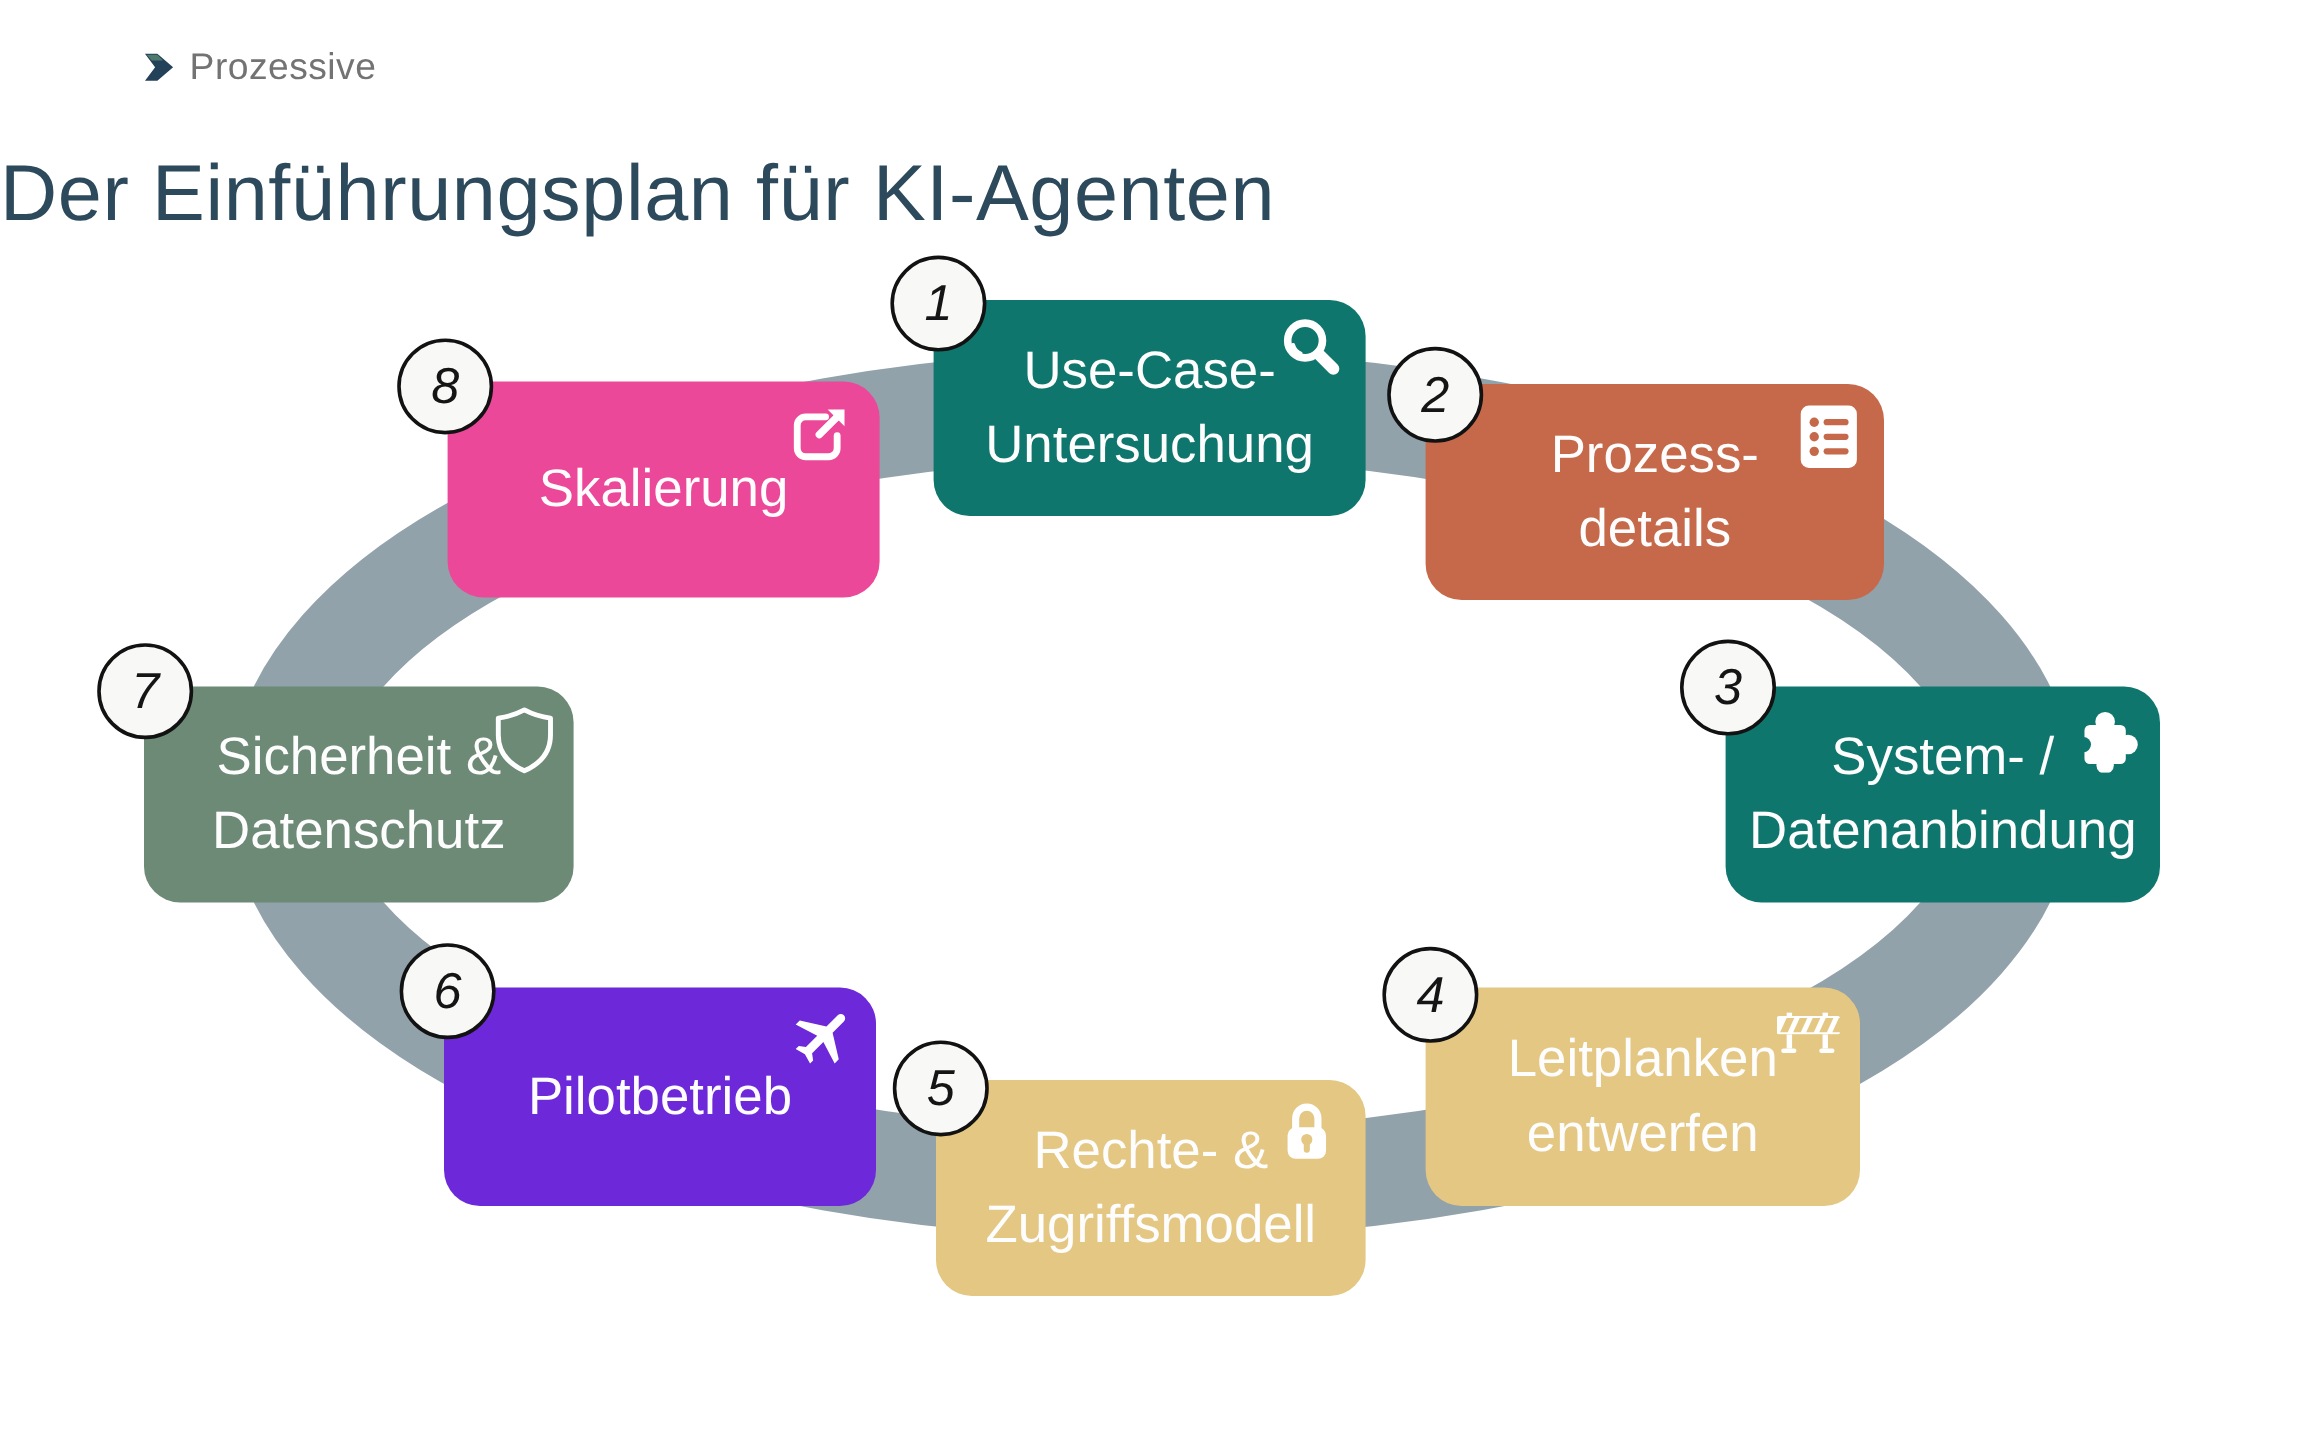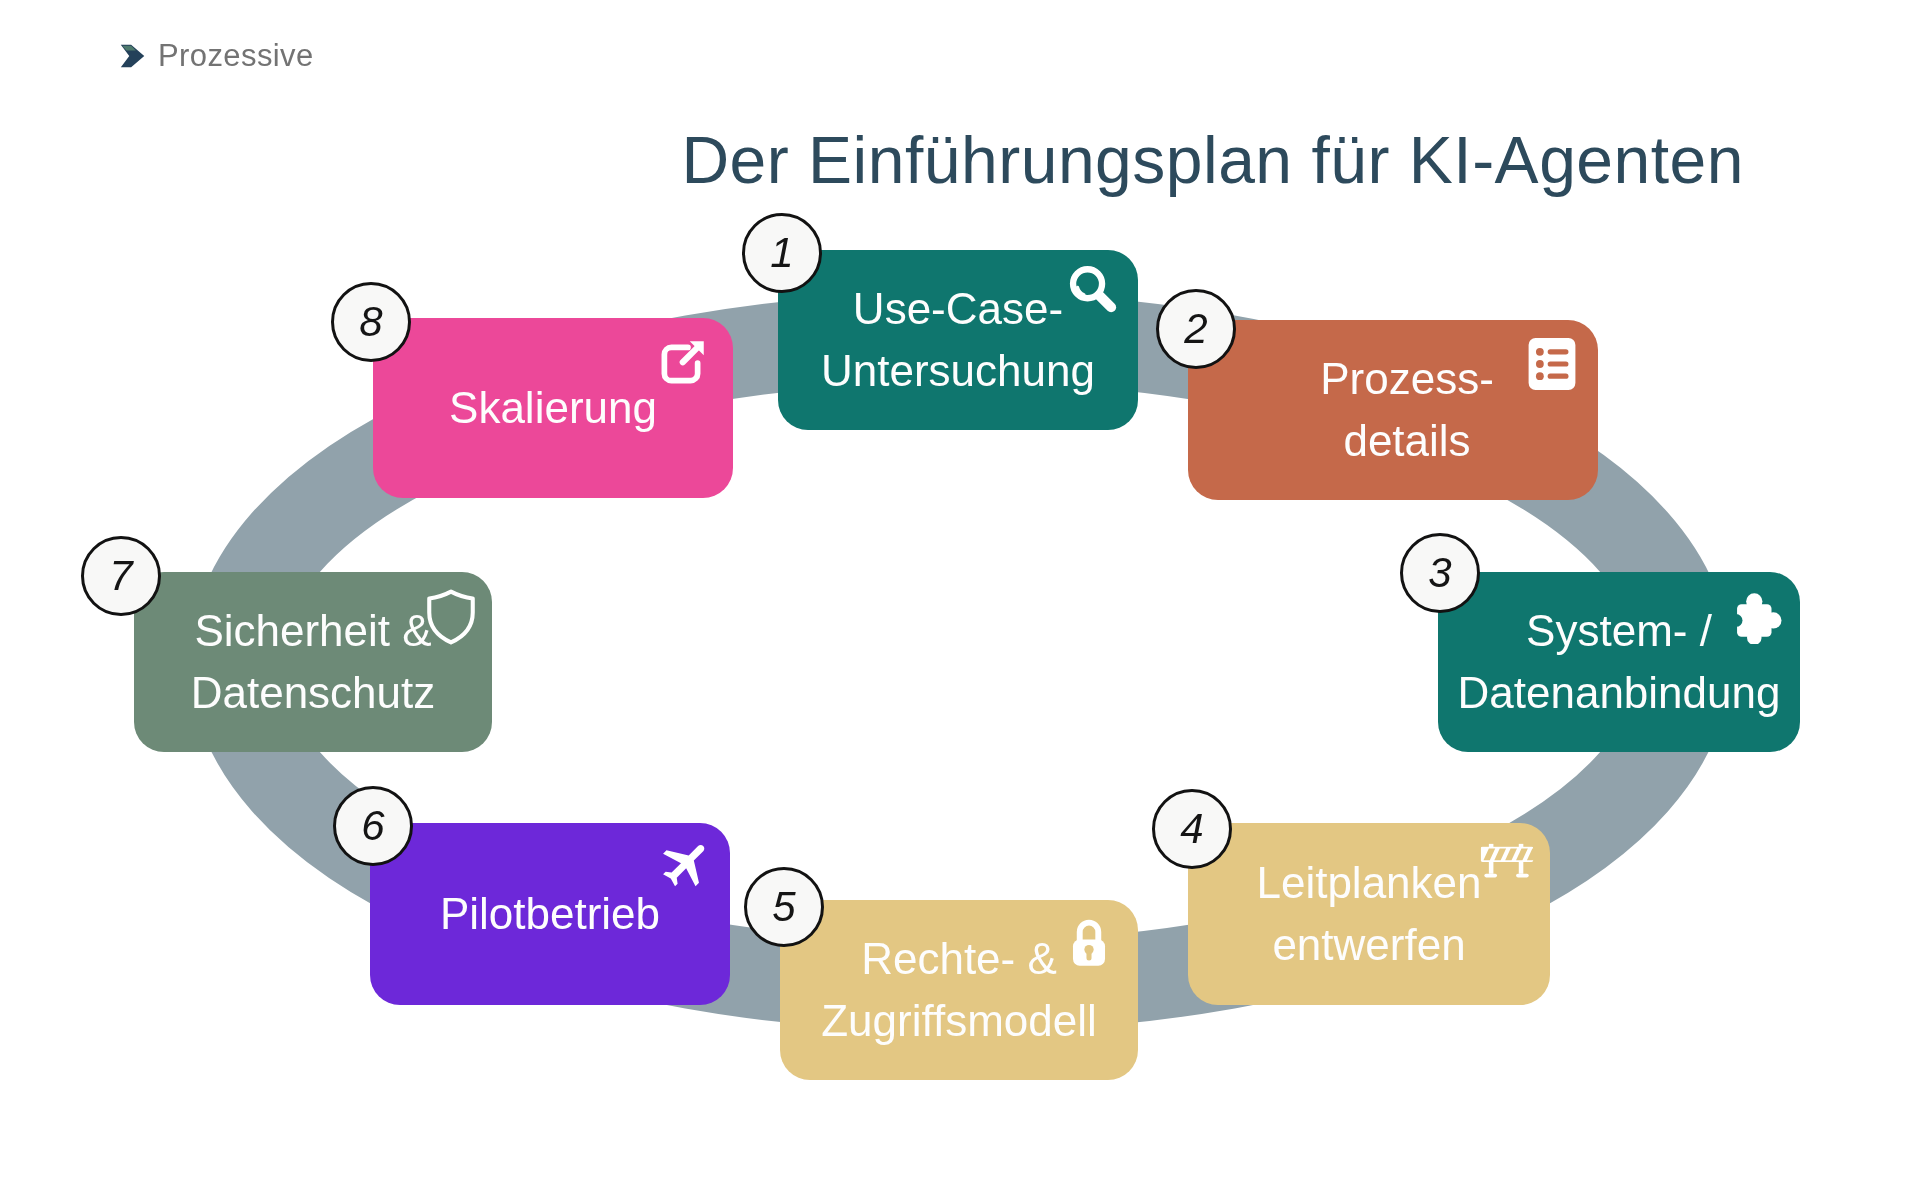--- a/index.html
+++ b/index.html
@@ -12,38 +12,38 @@
   }
   .stage { position:absolute; inset:0; width:1920px; height:1200px; }
 
   
   .logo { position:absolute; left:118px; top:38px; display:flex; align-items:center; gap:10px; }
   .logo-text { font-size:31px; font-weight:500; color:#737373; letter-spacing:0.4px; }
 
   
   .title {
     position:absolute; left:0; top:122px; width:1744px;
-    text-align:right; font-size:66px; font-weight:400;
+    text-align:left; font-size:66px; font-weight:400;
     color:#2d4a5c; letter-spacing:0.5px;
   }
 
   
   .ring-svg { position:absolute; left:0; top:0; }
 
   
   .box {
     position:absolute; border-radius:30px; color:#fdfdfd;
     display:flex; flex-direction:column; align-items:center; justify-content:center;
     font-size:44px; line-height:62px; text-align:center;
   }
   .box .line { white-space:nowrap; }
   .box-icon { position:absolute; line-height:0; }
 
   .b1 { left:778px;  top:250px; width:360px; height:180px; }
-  .b2 { left:1188px; top:320px; width:382px; height:180px;padding-left:28px; }
+  .b2 { left:1188px; top:320px; width:382px; height:180px; }
   .b3 { left:1438px; top:572px; width:362px; height:180px; }
   .b4 { left:1188px; top:823px; width:362px; height:182px; }
   .b5 { left:780px;  top:900px; width:358px; height:180px; }
   .b6 { left:370px;  top:823px; width:360px; height:182px; }
   .b7 { left:120px;  top:572px; width:358px; height:180px; }
   .b8 { left:373px;  top:318px; width:360px; height:180px; }
 
   .i1 { right:16px; top:12px; }
   .i2 { right:20px; top:16px; }
   .i3 { right:14px; top:14px; }
@@ -184,21 +184,21 @@
     <span class="box-icon i6">
       <svg width="58" height="58" viewBox="0 0 24 24">
         <g transform="rotate(45 12 12)">
           <path fill="#fff" d="M21 16v-2l-8-5V3.5c0-.83-.67-1.5-1.5-1.5S10 2.67 10 3.5V9l-8 5v2l8-2.5V19l-2 1.5V22l3.5-1 3.5 1v-1.5L13 19v-5.5l8 2.5z"></path>
         </g>
       </svg>
     </span>
     <div class="line">Pilotbetrieb</div>
   </div>
 
-  <div class="box b7" style="background-color: rgb(109, 138, 119); margin-left: 14px;">
+  <div class="box b7" style="background-color: rgb(109, 138, 119);">
     <span class="box-icon i7">
       <svg width="58" height="62" viewBox="0 0 64 64">
         <path d="M32 4 C39.5 8 47.5 10.5 56 11.5 V27 C56 43 46.5 53.5 32 60 C17.5 53.5 8 43 8 27 V11.5 C16.5 10.5 24.5 8 32 4 Z" fill="none" stroke="#fff" stroke-width="4.5" stroke-linejoin="round"></path>
       </svg>
     </span>
     <div class="line">Sicherheit &amp;</div>
     <div class="line">Datenschutz</div>
   </div>
 
   <div class="box b8" style="background-color: #ec4899;">

